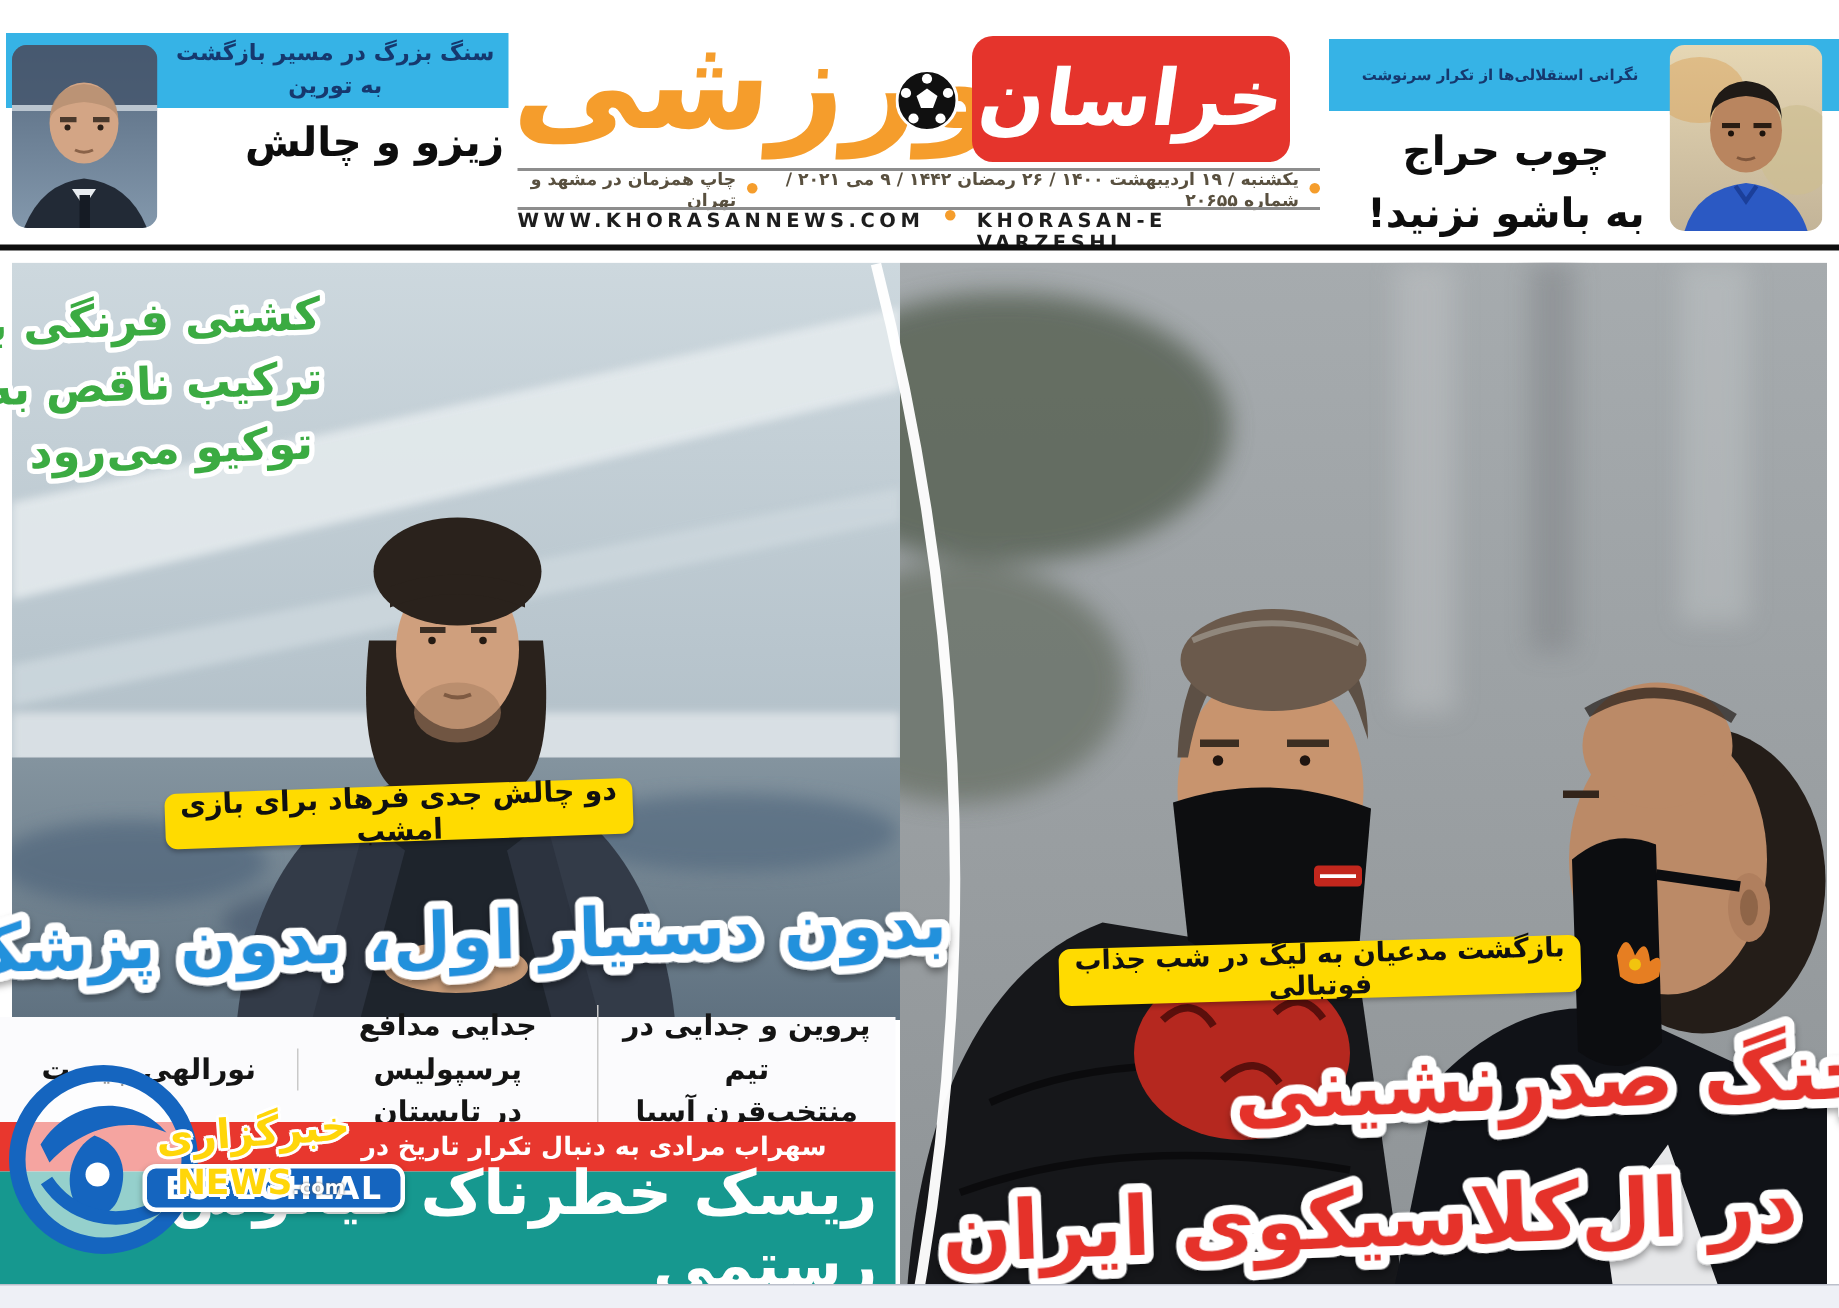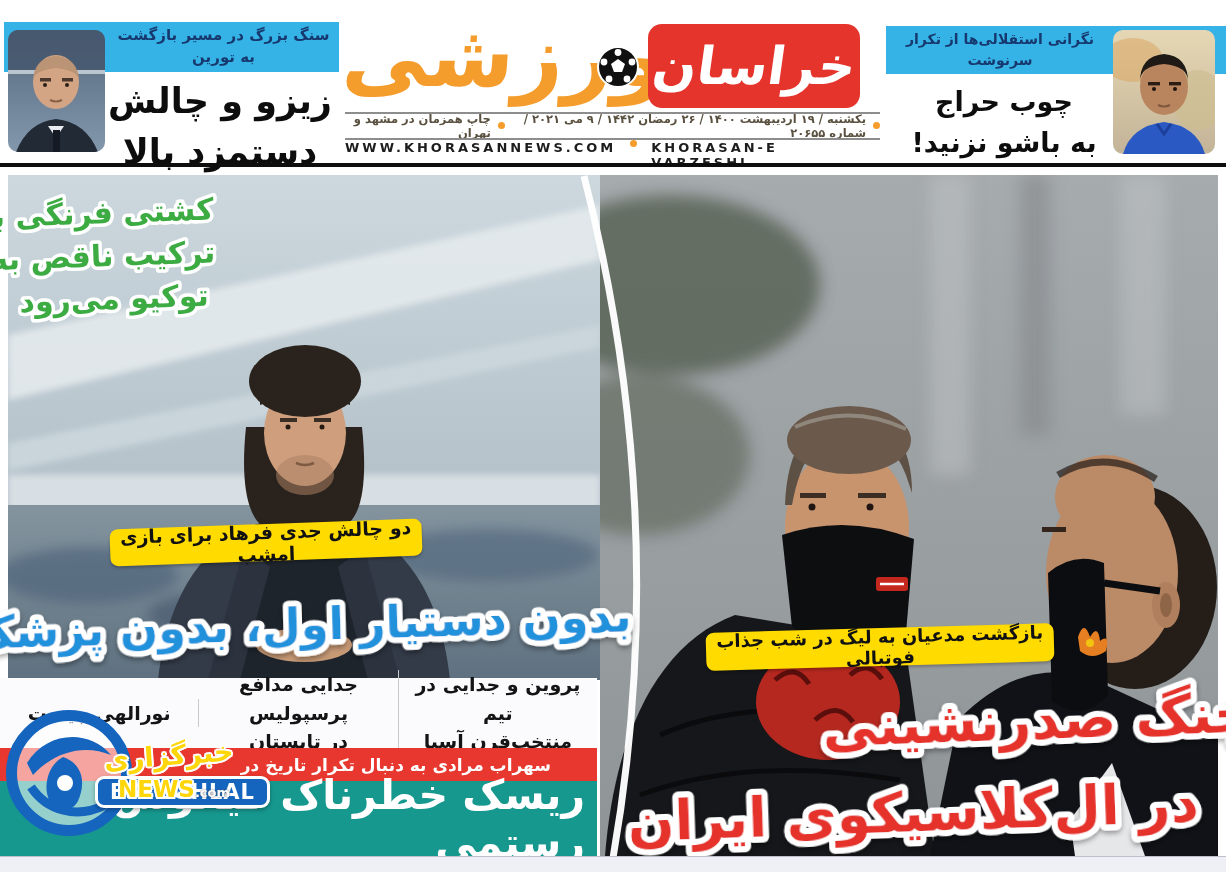--- a/index.html
+++ b/index.html
@@ -6,24 +6,24 @@
   .page{position:relative;width:1226px;height:872px;background:#fff;overflow:hidden;
         font-family:"DejaVu Sans",sans-serif;}
   .abs{position:absolute;}
   .rtl{direction:rtl;}
   
   .banner-blue{background:#36b3e6;color:#16386e;font-weight:bold;}
   .tl-banner{left:4px;top:22px;width:335px;height:50px;display:flex;flex-direction:column;
              justify-content:center;text-align:center;font-size:15px;line-height:1.45;
              padding-left:104px;box-sizing:border-box;}
   .tl-photo{left:8px;top:30px;width:97px;height:122px;border-radius:10px;overflow:hidden;z-index:3;}
-  .tl-headline{left:104px;top:76px;width:232px;text-align:center;font-weight:900;color:#0d0d0d;
-               font-size:35px;line-height:1.45;}
+  .tl-headline{left:104px;top:76px;width:232px;text-align:right;font-weight:900;color:#0d0d0d;
+               font-size:27px;line-height:1.45;}
   .tr-banner{left:886px;top:26px;width:340px;height:48px;display:flex;flex-direction:column;
-             justify-content:center;text-align:center;font-size:14px;line-height:1.5;
+             justify-content:center;text-align:center;font-size:10px;line-height:1.5;
              padding-right:118px;padding-left:6px;box-sizing:border-box;}
   .tr-photo{left:1113px;top:30px;width:102px;height:124px;border-radius:10px;overflow:hidden;z-index:3;}
   .tr-headline{left:898px;top:82px;width:212px;text-align:center;font-weight:900;color:#0d0d0d;
                font-size:27px;line-height:1.5;}
   
   .mast-orange{left:352px;top:2px;width:306px;height:108px;display:flex;align-items:center;
                justify-content:center;color:#f59d2c;font-size:86px;font-weight:900;
                transform:skewX(-4deg);}
   .mast-ball{left:597px;top:46px;width:42px;height:42px;z-index:2;}
   .mast-red{left:648px;top:24px;width:212px;height:84px;background:#e5342c;border-radius:14px;
@@ -100,21 +100,20 @@
       <path d="M25,52 Q25,28 48,26 Q71,28 71,52 Q71,40 48,38 Q25,40 25,52 Z" fill="#b08b6e" opacity=".7"></path>
       <rect x="32" y="48" width="11" height="3.5" fill="#4a392c"></rect>
       <rect x="54" y="48" width="11" height="3.5" fill="#4a392c"></rect>
       <circle cx="37" cy="55" r="2" fill="#2c2018"></circle>
         <circle cx="59" cy="55" r="2" fill="#2c2018"></circle>
       <path d="M42,70 Q48,73 54,70" stroke="#8a6248" stroke-width="2" fill="none"></path>
     </svg>
   </div>
   <div class="abs tl-headline rtl">
     <div>زیزو و چالش</div>
-    <div>دستمزد بالا</div>
   </div>
 
   <div class="abs mast-orange">
     <span>ورزشی</span>
   </div>
   <div class="abs mast-ball">
     <svg width="42" height="42" viewBox="0 0 42 42">
       <circle cx="21" cy="21" r="20" fill="#101010" stroke="#fff" stroke-width="2"></circle>
       <polygon points="21,13 28,18 25,26 17,26 14,18" fill="#fff"></polygon>
       <circle cx="21" cy="6.5" r="3.4" fill="#fff"></circle>

